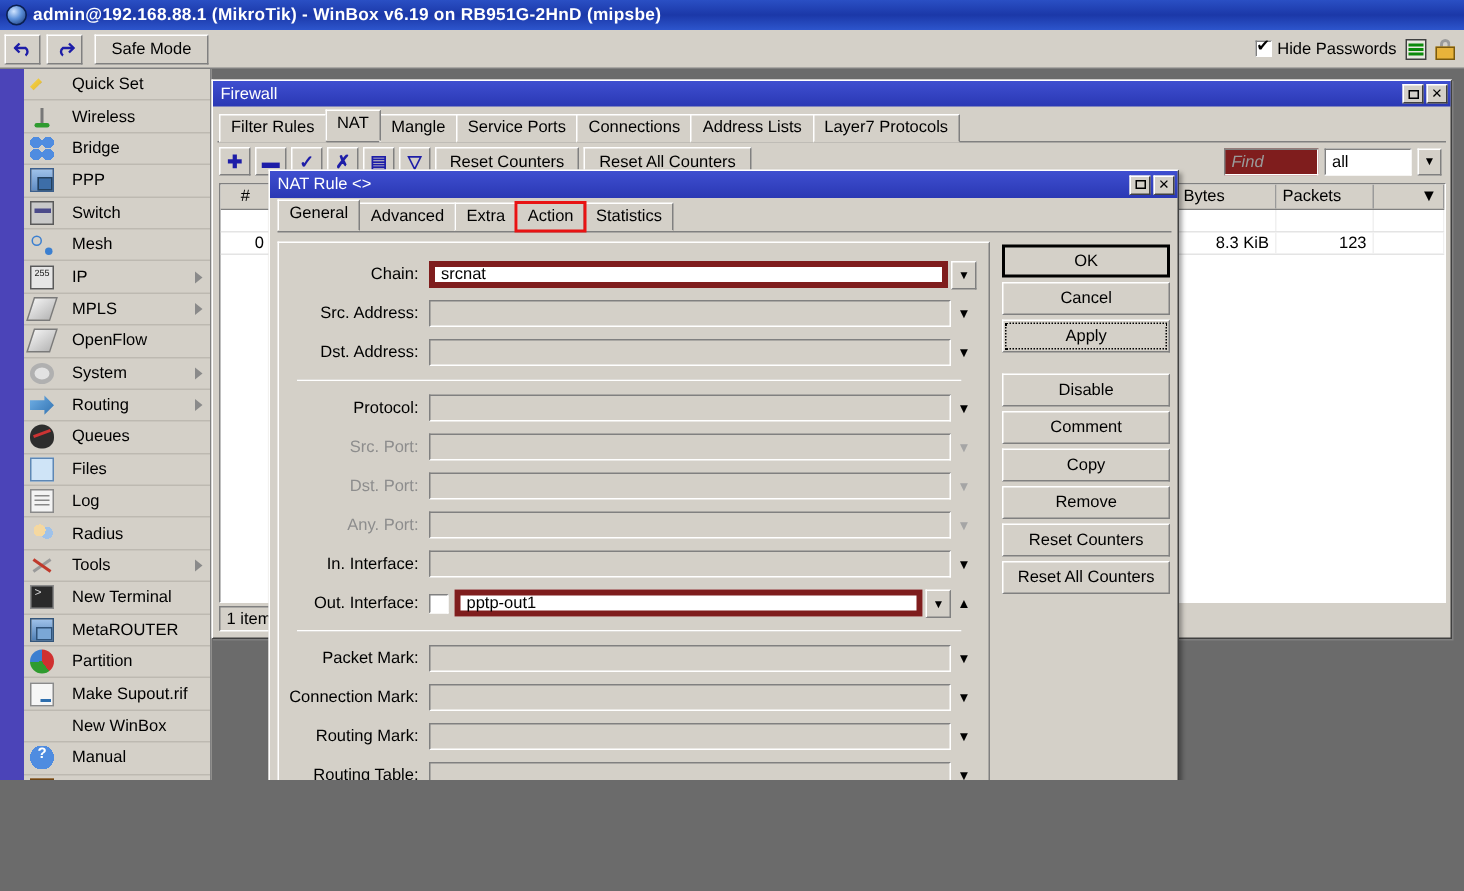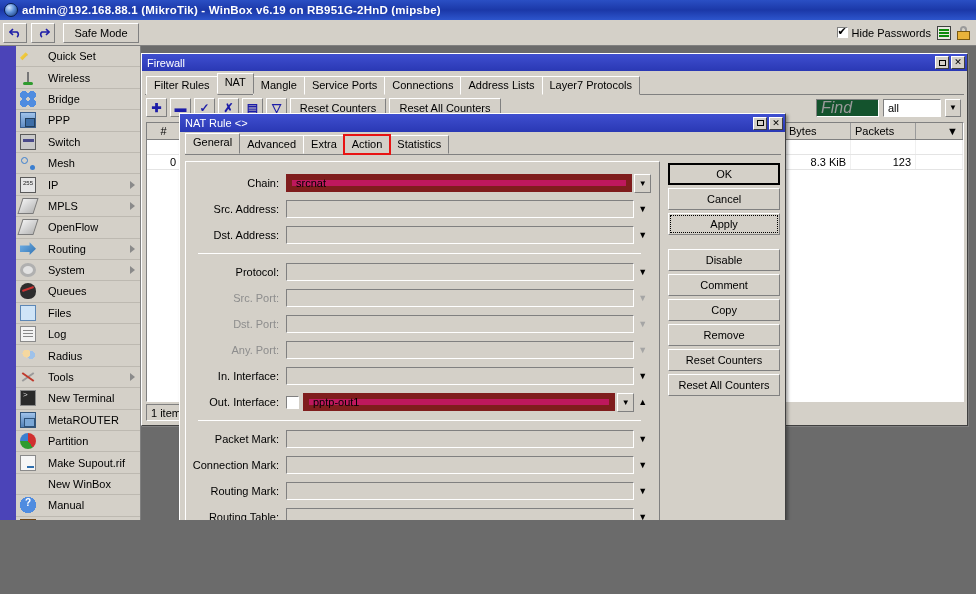--- a/index.html
+++ b/index.html
@@ -172,23 +172,23 @@
     height: 19px; min-width: 21px; background: #d4d0c8;
     border: 1px solid; border-color: #fff #808080 #808080 #fff;
     display: flex; align-items: center; justify-content: center;
     font-size: 12px; color: #1d1da8; font-weight: bold; padding: 0 3px;
   }
   .fw-tb.txt { font-size: 11px; font-weight: normal; color: #000; padding: 0 6px; gap: 4px; }
   .fw-find {
     margin-left: auto; display: flex; align-items: center; gap: 4px; padding-right: 2px;
   }
   .findbox {
-    width: 63px; height: 18px; background: #14532d;
+    width: 63px; height: 18px; background: #7f1d1d;
     border: 1px solid; border-color: #808080 #fff #fff #808080;
-    font-style: italic; color: #9a9a9a; font-size: 16px;
+    font-style: italic; color: #9a9a9a; font-size: 11px;
     display: flex; align-items: center; padding-left: 4px;
   }
   .allbox {
     width: 58px; height: 18px; background: #fff;
     border: 1px solid; border-color: #808080 #fff #fff #808080;
     font-size: 11px; display: flex; align-items: center; padding-left: 4px;
   }
   .ddbtn {
     width: 16px; height: 18px; background: #d4d0c8;
     border: 1px solid; border-color: #fff #808080 #808080 #fff;
@@ -248,21 +248,21 @@
   .flabel {
     width: 100px; text-align: right; padding-right: 7px; font-size: 11px; color: #000;
     flex: 0 0 auto;
   }
   .flabel.dim { color: #8d8d8d; }
   .fin {
     flex: 1 1 auto; height: 18px; background: #d4d0c8;
     border: 1px solid; border-color: #808080 #fff #fff #808080;
     font-size: 11px; display: flex; align-items: center; padding-left: 4px;
   }
-  .fin.editing { border: 6px solid #7f1d1d; background: #be185d; }
+  .fin.editing { border: 4px solid #7f1d1d; background: #ffffff; }
   .arrow-dn {
     width: 17px; flex: 0 0 17px; display: flex; align-items: center; justify-content: center;
     font-size: 9px; color: #000;
   }
   .arrow-dn.dim { color: #a5a5a5; }
   .sbtn {
     width: 17px; height: 19px; flex: 0 0 17px; background: #d4d0c8;
     border: 1px solid; border-color: #fff #808080 #808080 #fff;
     display: flex; align-items: center; justify-content: center; font-size: 8px;
   }
@@ -366,27 +366,27 @@
       <div class="mitem">
         <span class="mico ic-mpls"></span>
         <span class="label">MPLS</span>
         <span class="arrow"></span>
       </div>
       <div class="mitem">
         <span class="mico ic-mpls"></span>
         <span class="label">OpenFlow</span>
       </div>
       <div class="mitem">
+        <span class="mico ic-system"></span>
+        <span class="label">System</span>
+        <span class="arrow"></span>
+      </div>
+      <div class="mitem">
         <span class="mico ic-routing"></span>
         <span class="label">Routing</span>
-        <span class="arrow"></span>
-      </div>
-      <div class="mitem">
-        <span class="mico ic-system"></span>
-        <span class="label">System</span>
         <span class="arrow"></span>
       </div>
       <div class="mitem">
         <span class="mico ic-queues"></span>
         <span class="label">Queues</span>
       </div>
       <div class="mitem">
         <span class="mico ic-files"></span>
         <span class="label">Files</span>
       </div>

